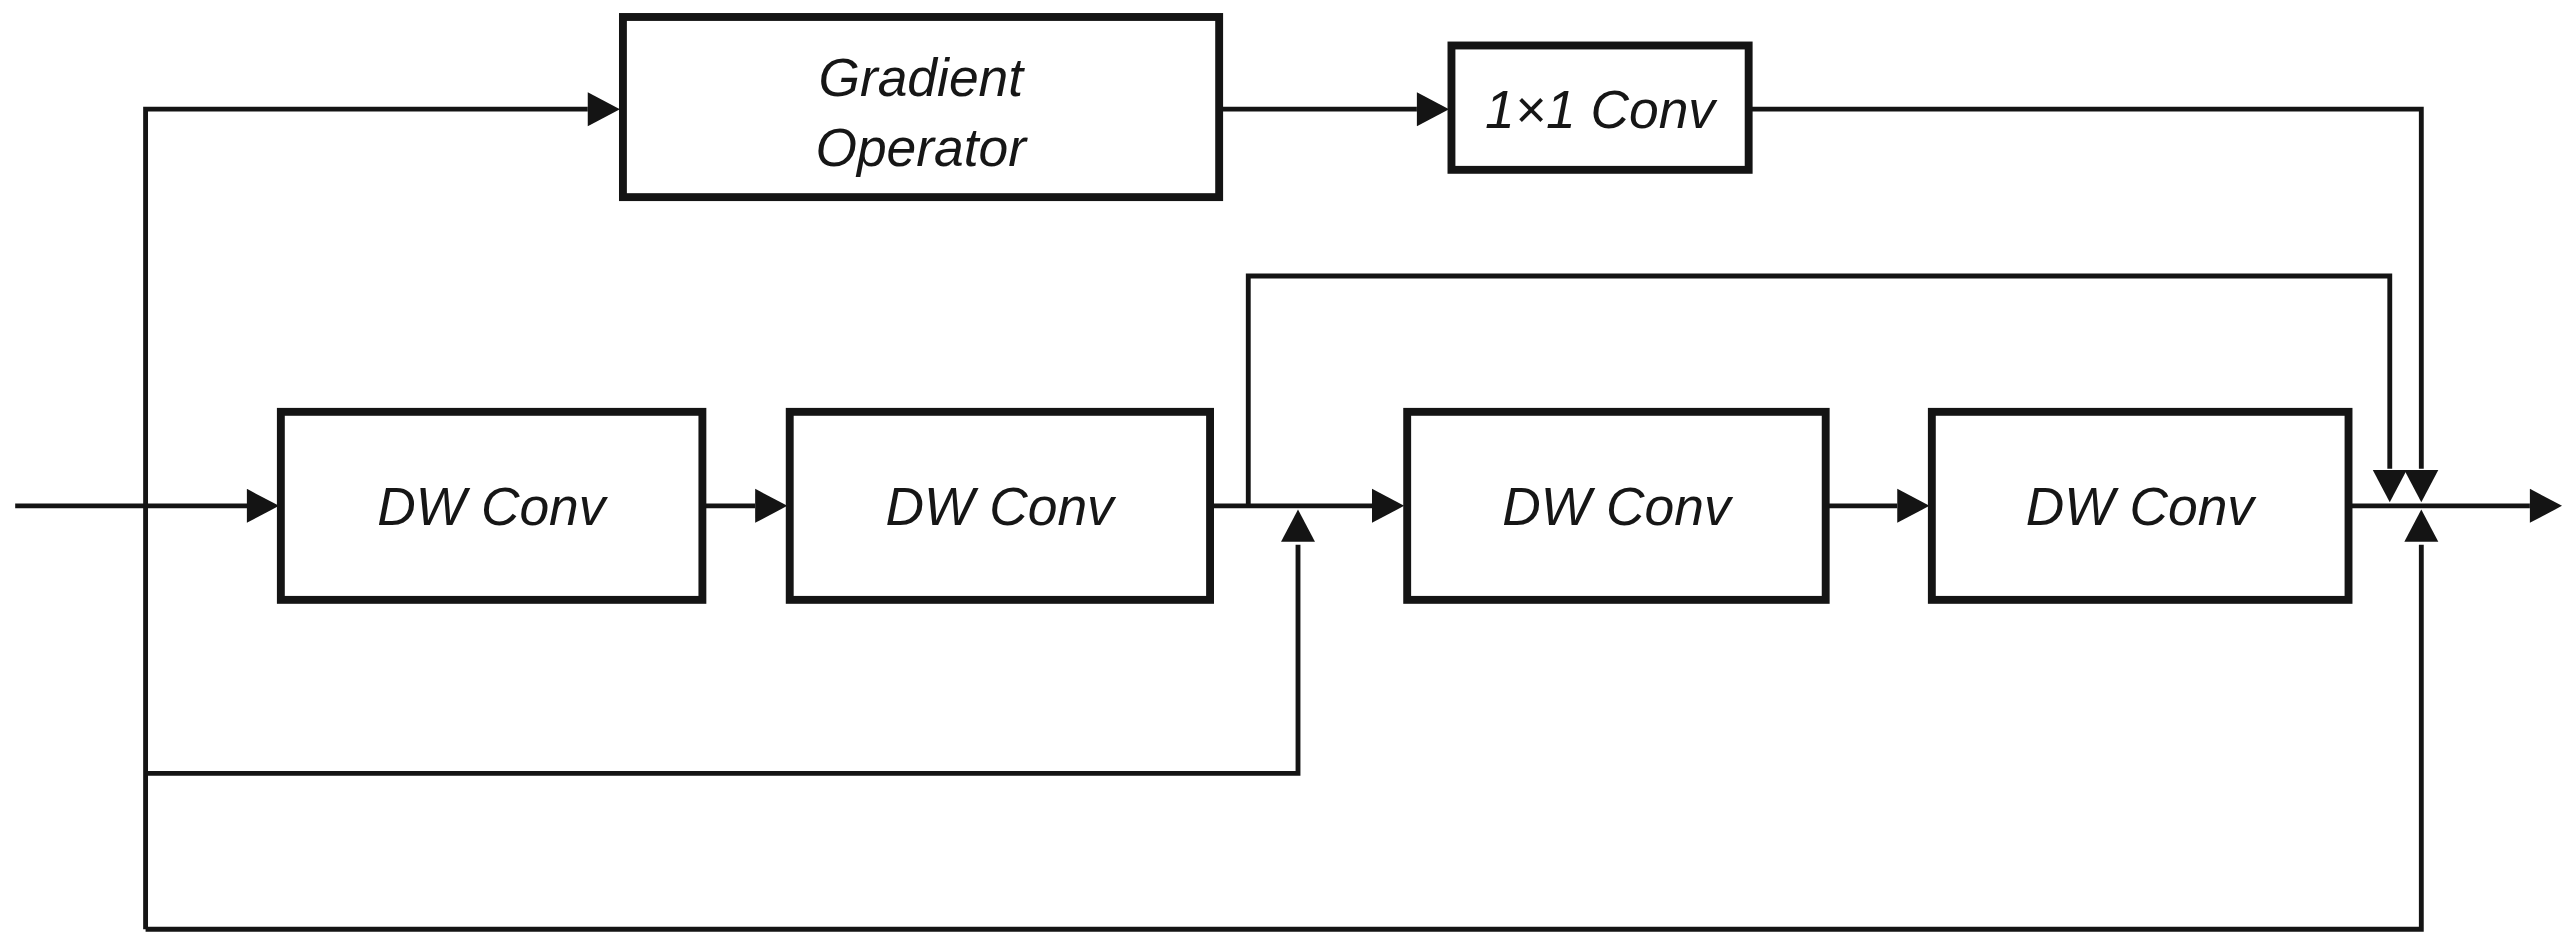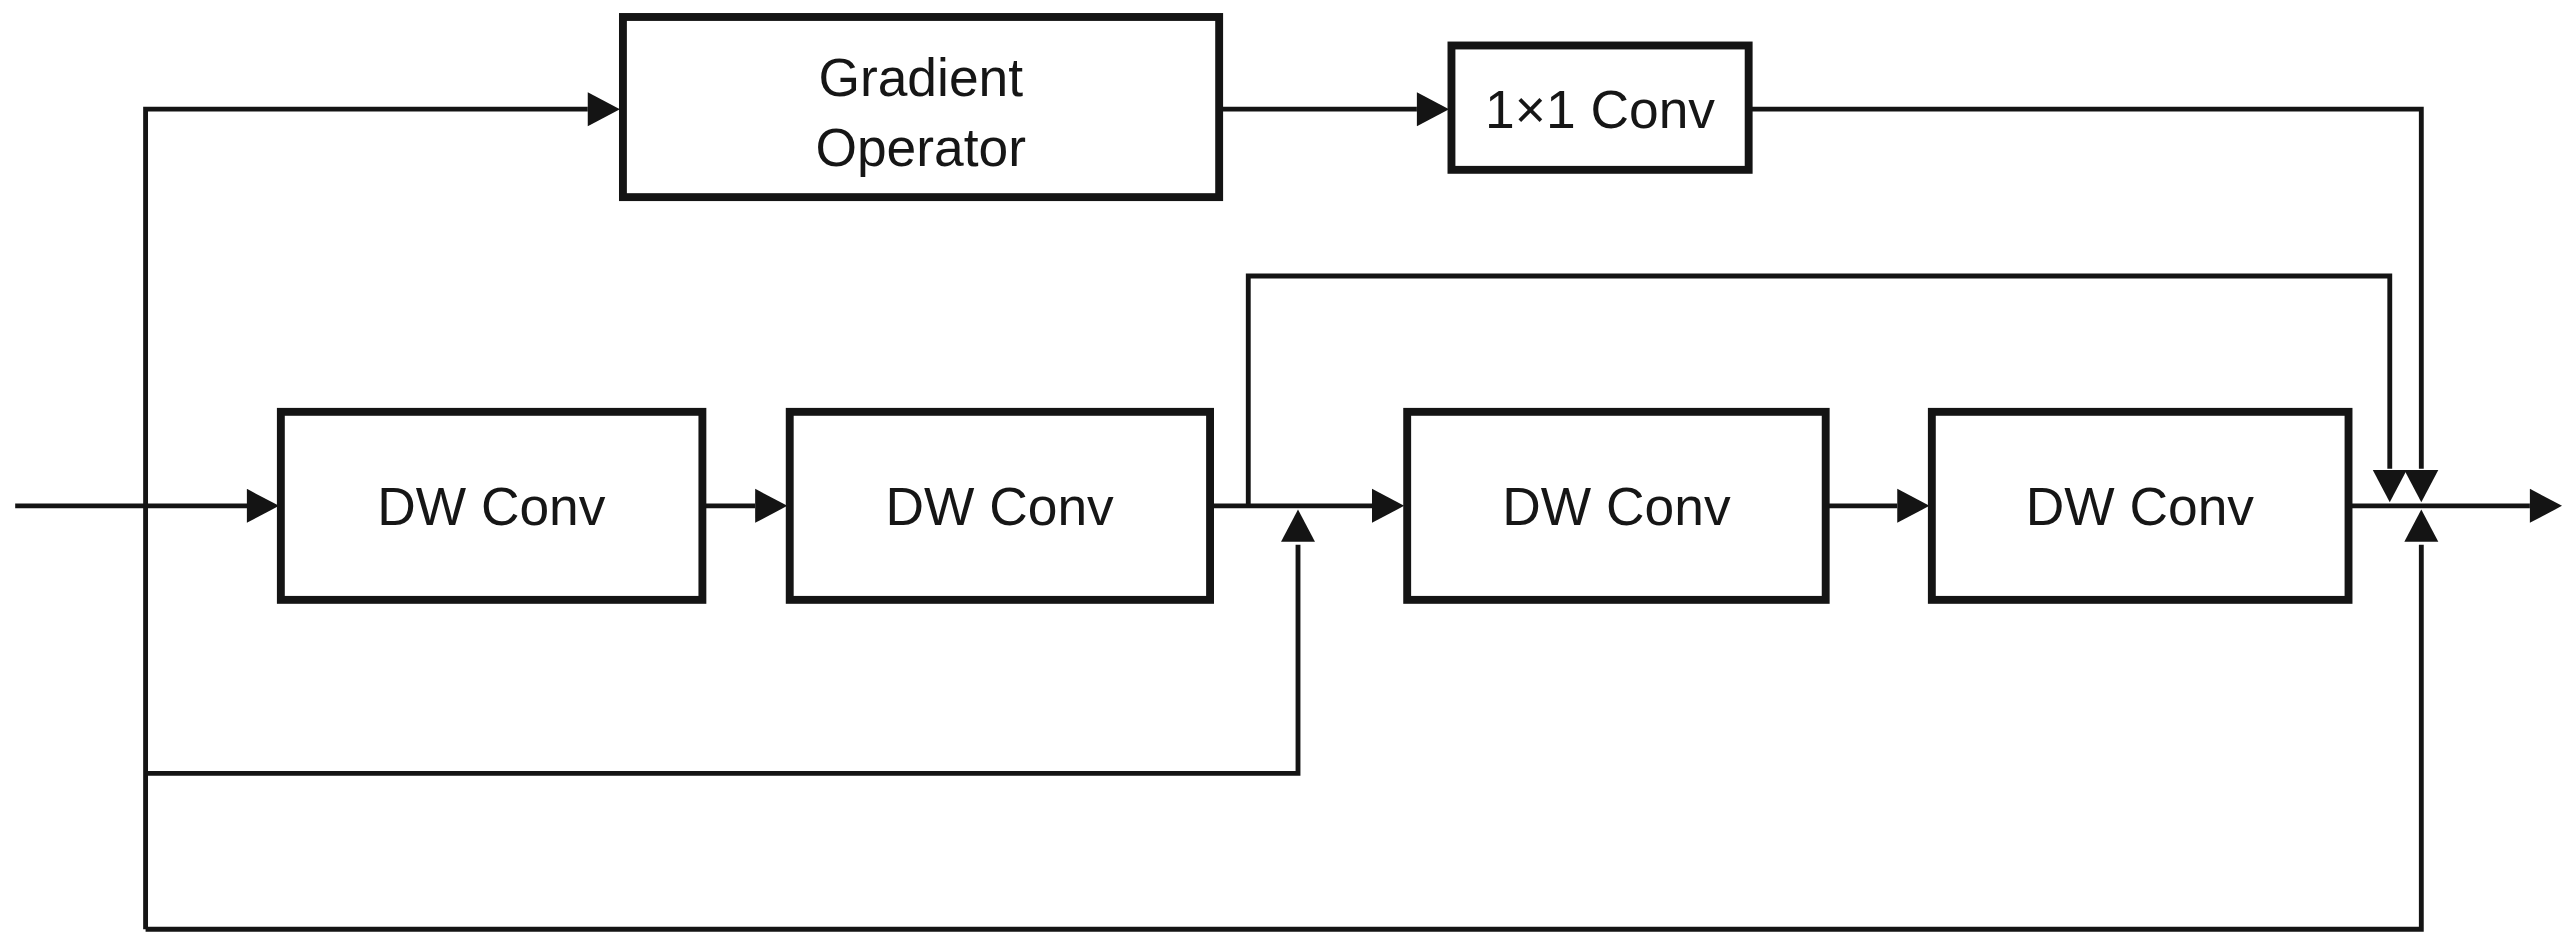--- a/index.html
+++ b/index.html
@@ -8,20 +8,21 @@
     --text: #161616;
   }
   html, body {
     margin: 0;
     padding: 0;
     background: var(--background);
   }
   .diagram-wrap {
     width: 100%;
     background: var(--background);
+    font-style: italic;
   }
   svg {
     display: block;
     width: 100%;
     height: auto;
     background: var(--background);
   }
   .box {
     fill: var(--background);
     stroke: var(--line);

